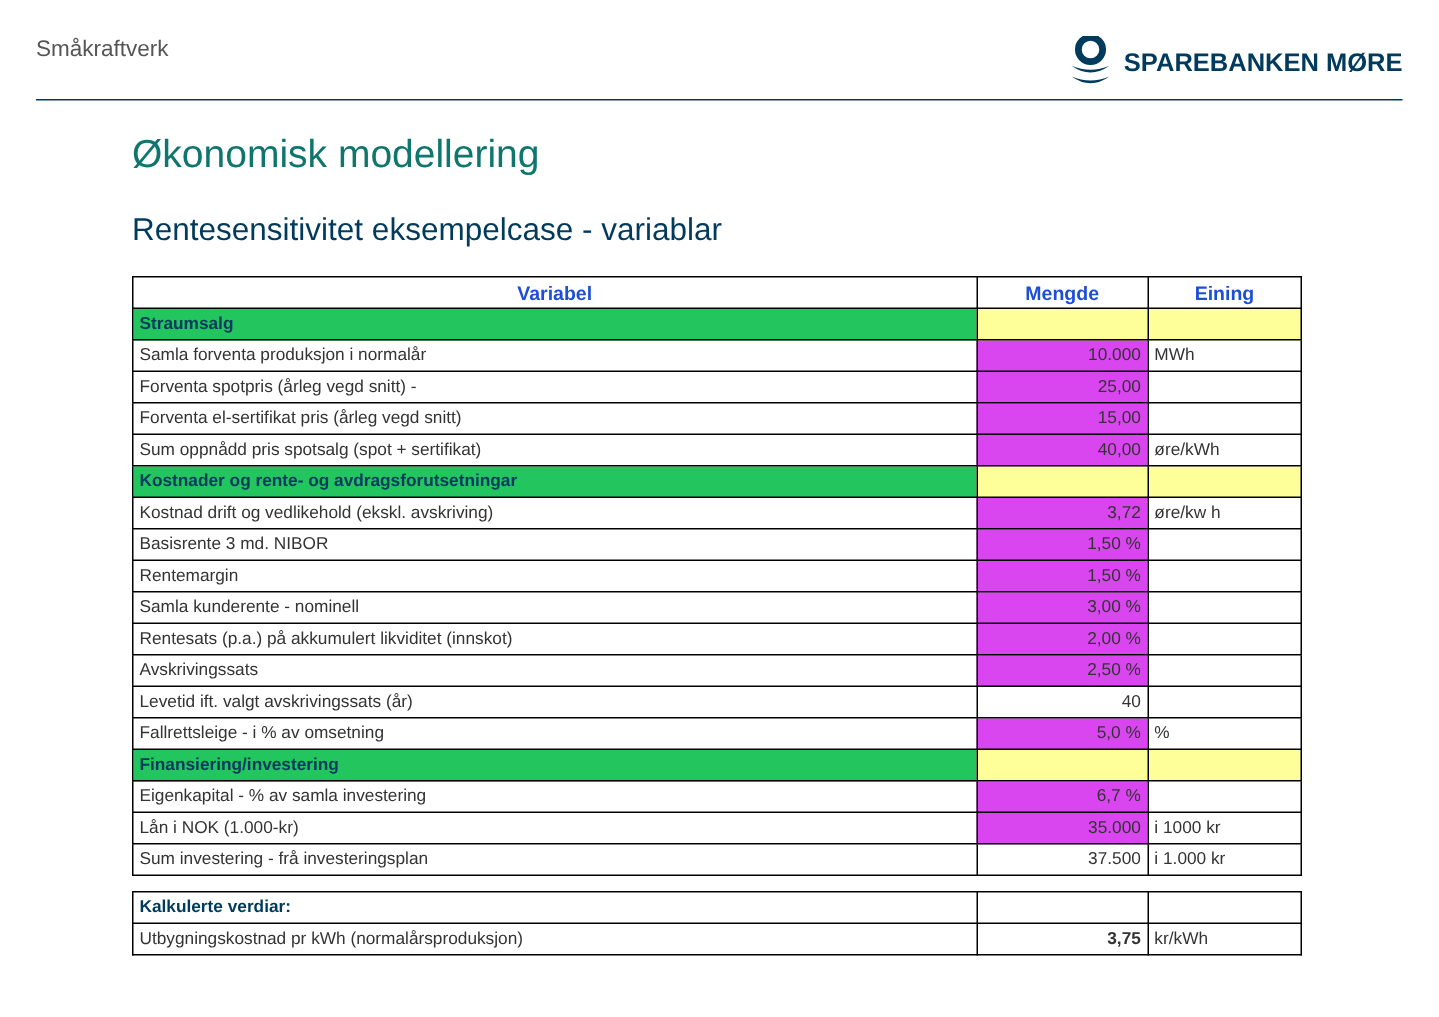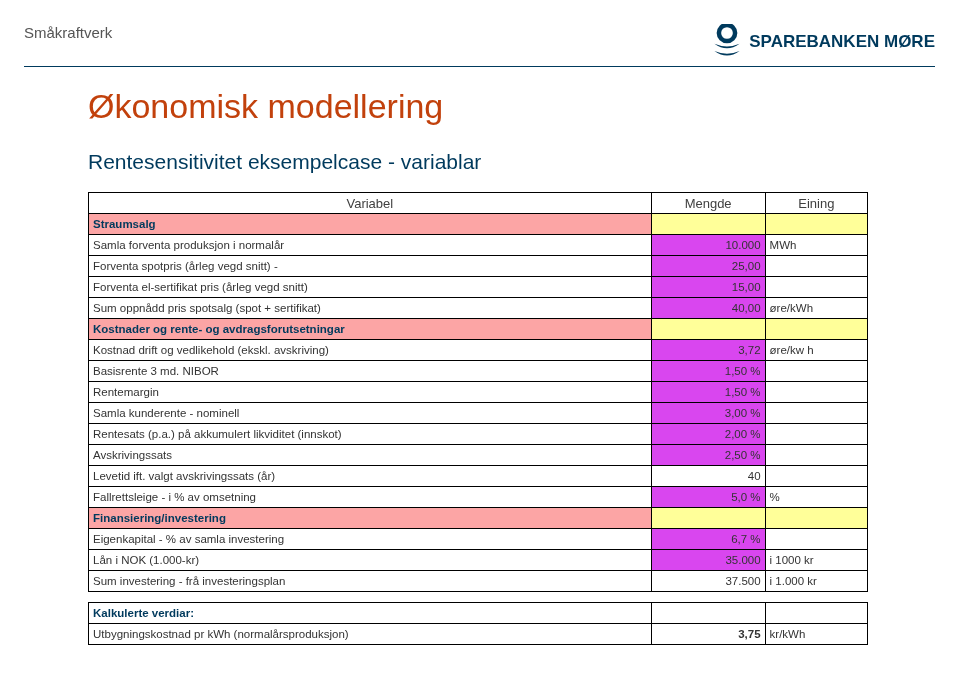--- a/index.html
+++ b/index.html
@@ -28,23 +28,23 @@
     font-weight: bold;
     font-size: 17px;
   }
   .brand svg { flex-shrink: 0; }
   .divider {
     border: none;
     border-top: 1px solid #003a5d;
     margin: 6px 0 20px 0;
   }
   h1 {
-    font-size: 34px;
+    font-size: 26px;
     font-weight: normal;
-    color: #c2410c;
+    color: #0f766e;
     margin: 0 0 24px 64px;
   }
   h2 {
     font-size: 21px;
     font-weight: normal;
     color: #003a5d;
     margin: 0 0 18px 64px;
   }
   .table-wrap {
     margin-left: 64px;
@@ -60,27 +60,27 @@
     border: 1px solid #000;
     padding: 2px 4px;
     vertical-align: middle;
     height: 16px;
   }
   .col-label { width: 480px; }
   .col-val { width: 90px; text-align: right; background: #d946ef; }
   .col-unit { width: 80px; text-align: left; }
   .hdr-row td {
     background: #fff;
-    font-weight: normal;
-    color: #404040;
+    font-weight: bold;
+    color: #1d4ed8;
     font-size: 13px;
     text-align: center;
   }
   .section-row td {
-    background: #fca5a5;
+    background: #22c55e;
     font-weight: bold;
     color: #003a5d;
   }
   .section-row .col-val,
   .section-row .col-unit { background: #ffff99; }
   .plain .col-val { background: #fff; }
   .calc-head td {
     font-weight: bold;
     color: #003a5d;
     background: #fff;

